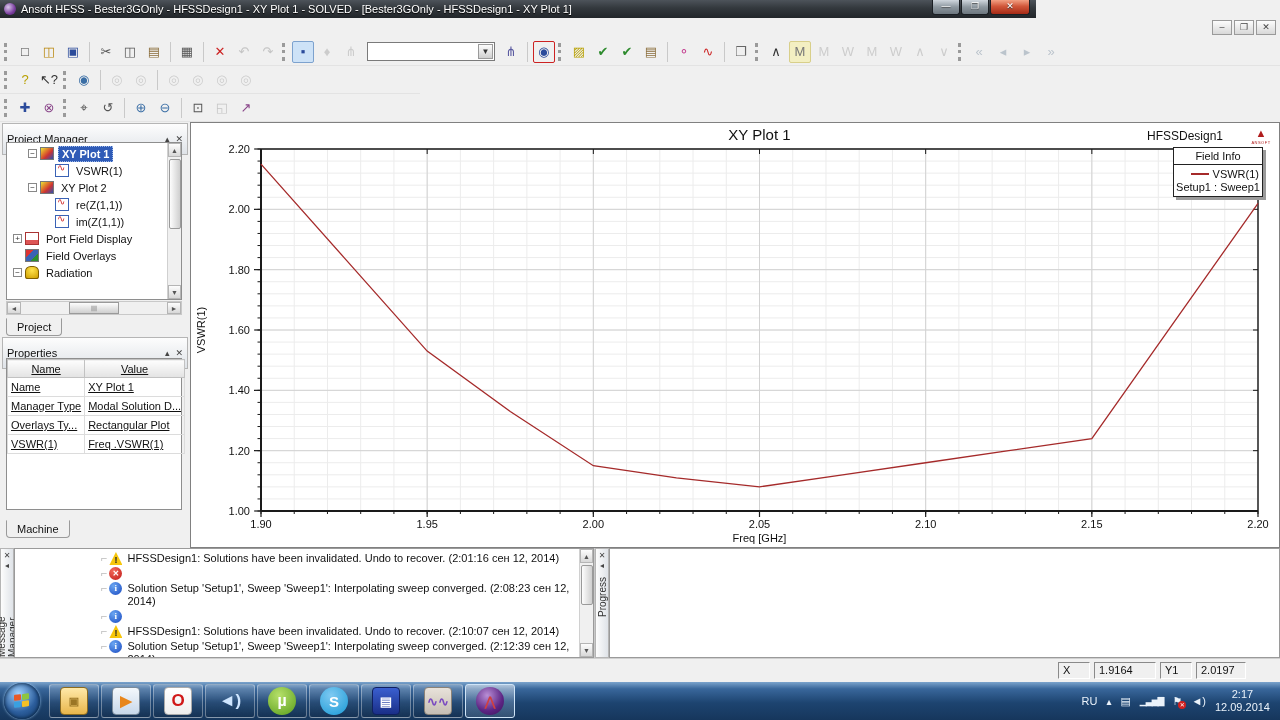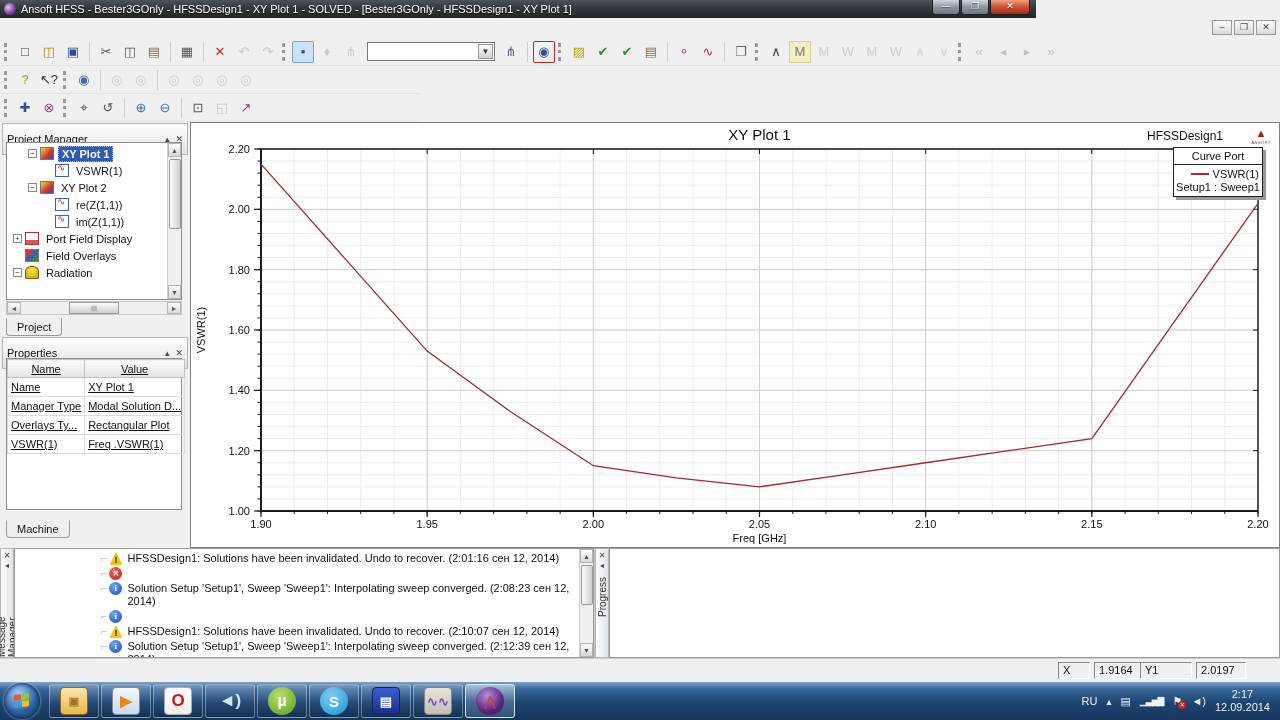--- a/index.html
+++ b/index.html
@@ -534,21 +534,21 @@
         <line x1="66.5" y1="38.066666666666436" x2="70" y2="38.066666666666436" stroke="#1a1a1a" stroke-width="1"></line>
         <line x1="66.5" y1="25.999999999999773" x2="70" y2="25.999999999999773" stroke="#1a1a1a" stroke-width="1"></line>
         <text x="568.5" y="17" fill="#111" font-size="15" text-anchor="middle" font-family="&quot;Liberation Sans&quot;,sans-serif">XY Plot 1</text>
         <text x="1032" y="17" fill="#111" font-size="12" text-anchor="end" font-family="&quot;Liberation Sans&quot;,sans-serif">HFSSDesign1</text>
         <text x="14" y="207" fill="#111" font-size="11" text-anchor="middle" font-family="&quot;Liberation Sans&quot;,sans-serif" transform="rotate(-90 14 207)">VSWR(1)</text>
         <text x="568.5" y="419" fill="#111" font-size="11" text-anchor="middle" font-family="&quot;Liberation Sans&quot;,sans-serif">Freq [GHz]</text>
         <polyline points="70,41.08333333333343 153.0833333333337,134.60000000000002 236.16666666666666,228.1166666666667 319.2500000000004,288.45 402.3333333333333,342.75000000000006 485.4166666666663,354.81666666666666 568.4999999999993,363.8666666666667 651.5833333333337,351.79999999999995 734.6666666666666,339.73333333333335 817.7499999999997,327.6666666666667 900.8333333333326,315.6 983.9166666666655,197.95000000000007 1067,80.30000000000007" fill="none" stroke="#a52a2a" stroke-width="1.3"></polyline>
       </svg>
     <div id="anslogo">▲<div class="word">ANSOFT</div></div>
     <div id="legend">
-      <div class="lg-head">Curve Port</div>
+      <div class="lg-head">Field Info</div>
       <div class="lg-row">
           <span class="lg-line"></span>
         <span>VSWR(1)</span>
         </div>
       <div class="lg-sub">Setup1 : Sweep1</div>
     </div>
   </div>
 
   <div class="bottom-panel" id="msg-panel">
     <div class="side-strip">
@@ -600,21 +600,21 @@
       <span class="sbtn">✕</span>
       <span class="sbtn">◂</span>
       <span class="vlabel">Progress</span>
     </div>
     <div class="panel-client"></div>
   </div>
 
   <div id="statusbar">
     <div class="st-box" style="right:190px;width:32px;">X</div>
     <div class="st-box" style="right:124px;width:62px;">1.9164</div>
-    <div class="st-box" style="right:88px;width:52px;">Y1</div>
+    <div class="st-box" style="right:88px;width:32px;">Y1</div>
     <div class="st-box" style="right:34px;width:50px;">2.0197</div>
   </div>
 
   <div id="taskbar">
     <div id="start-orb">
       <span class="flag">
         <i style="background:#e85a28;"></i>
           <i style="background:#8ec63f;"></i>
           <i style="background:#3aa0e0;"></i>
           <i style="background:#f5c026;"></i>

